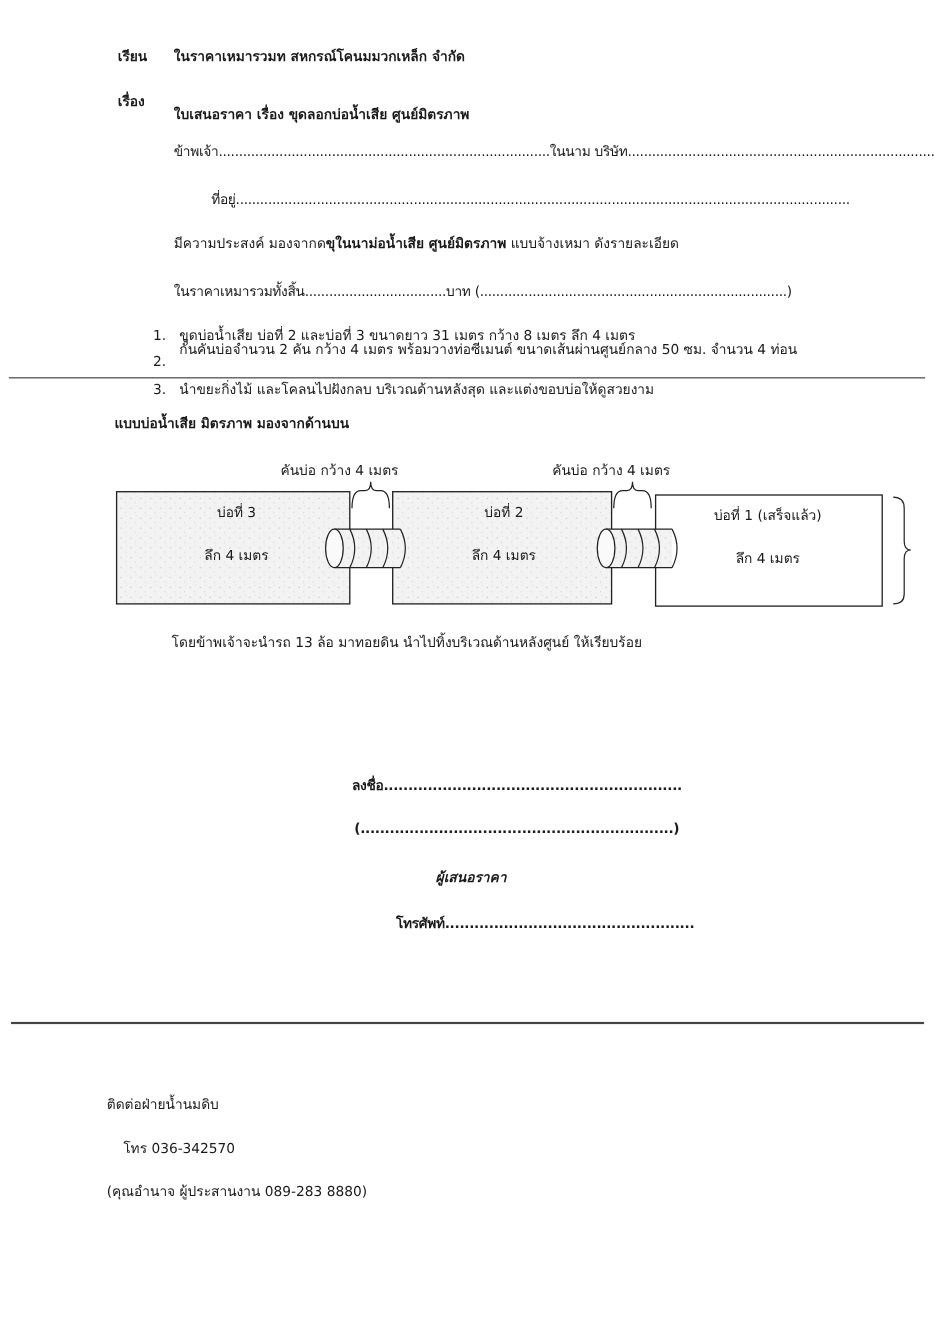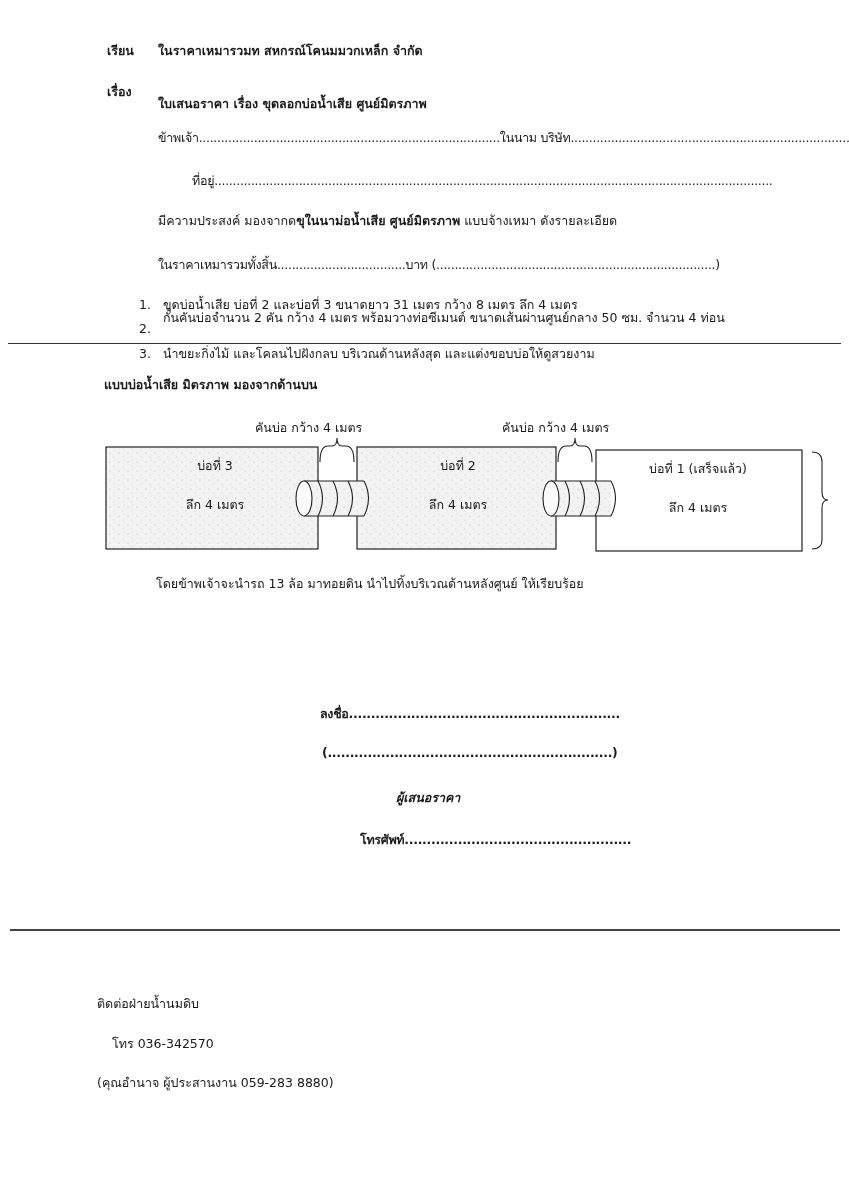--- a/index.html
+++ b/index.html
@@ -103,13 +103,13 @@
 <div class="t b" style="left:322px;top:745px;letter-spacing:-0.3px;">(................................................................)</div>
 <div class="t b" style="left:396px;top:790px;font-style:italic;">ผู้เสนอราคา</div>
 <div class="t b" style="left:324px;top:832px;letter-spacing:-0.3px;margin-left:36px;">
   <span>โทรศัพท์</span><span>...................................................</span>
 </div>
 
 <div class="hr" style="left:10px;top:929px;width:830px;height:2px;background:#444;"></div>
 
 <div class="t" style="left:97px;top:996px;">ติดต่อฝ่ายน้ำนมดิบ</div>
 <div class="t" style="left:97px;top:1036px;margin-left:15px;">โทร 036-342570</div>
-<div class="t" style="left:97px;top:1075px;">(คุณอำนาจ ผู้ประสานงาน 059-283 8880)</div>
+<div class="t" style="left:97px;top:1075px;">(คุณอำนาจ ผู้ประสานงาน 089-283 8880)</div>
 
 </body></html>

